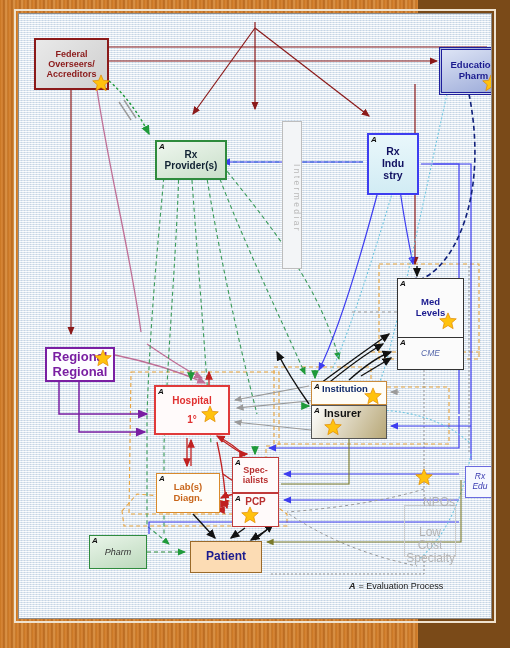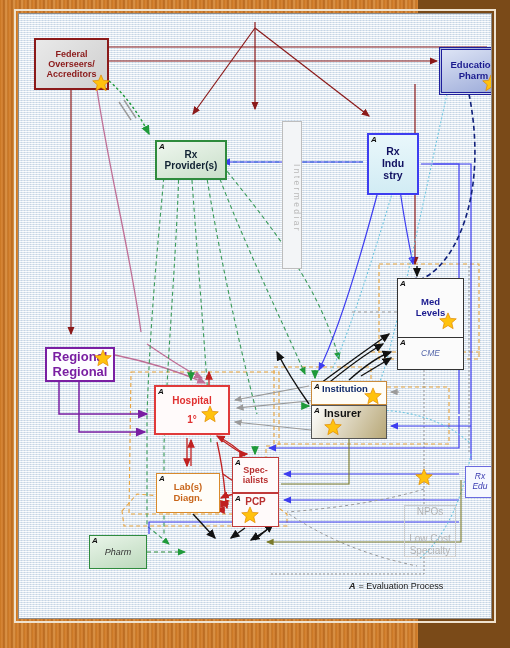--- a/index.html
+++ b/index.html
@@ -80,21 +80,21 @@
       border:1.5px solid #c03a3a;background:#fffafa;color:#b83030;
       font-weight:bold;font-size:10px;justify-content:flex-start;padding-top:2px;}
   #n-pharm{left:70px;top:521px;width:58px;height:34px;
       border:1.5px solid #2e8b3d;background:linear-gradient(160deg,#eaf5ea,#bcd9bc);
       color:#333;font-style:italic;font-size:9px;}
   #n-patient{left:171px;top:527px;width:72px;height:32px;
       border:1.5px solid #9a6a2a;background:#fcdcb4;color:#1b1b8f;
       font-weight:bold;font-size:12px;}
   #n-npo{left:385px;top:491px;width:52px;height:52px;
       border:1px solid #cfcfcf;background:transparent;color:#b5b5b5;
-      font-size:10px;}
+      font-size:12px;align-items:flex-end;}
   #n-rxedu{left:446px;top:452px;width:30px;height:32px;
       border:1.5px solid #6a6adf;background:#f6f8ff;color:#3a3ab0;
       font-style:italic;font-size:8.5px;}
 
   
   #legend{position:absolute;left:330px;top:567px;width:150px;z-index:7;}
   .leg-row{display:flex;align-items:center;margin-bottom:10px;font-size:9px;color:#222;}
   .leg-a{font-style:italic;font-weight:bold;margin-right:3px;}
   .leg-star{width:17px;height:17px;margin-right:5px;flex:0 0 17px;}
 </style>
@@ -380,20 +380,23 @@
     </div>
     <svg class="star" style="left:222px;top:492px" viewBox="0 0 20 20">
         <polygon points="10,1 12.6,7.1 19.2,7.6 14.2,12 15.7,18.5 10,15 4.3,18.5 5.8,12 0.8,7.6 7.4,7.1" fill="#ffc20e" stroke="#e08a00" stroke-width="0.8"></polygon>
       </svg>
 
     <div class="node" id="n-pharm">
       <span class="acc">A</span>
       <span class="lbl">Pharm</span>
     </div>
 
+    <div class="node" id="n-patient">
+      <span class="lbl">Patient</span>
+    </div>
 
     <div class="node" id="n-npo">
       <span class="lbl">NPOs</span>
       <span class="lbl" style="margin-top:16px">Low Cost</span>
       <span class="lbl">Specialty</span>
     </div>
 
     <div class="node" id="n-rxedu">
       <span class="lbl">Rx</span>
       <span class="lbl">Edu</span>

